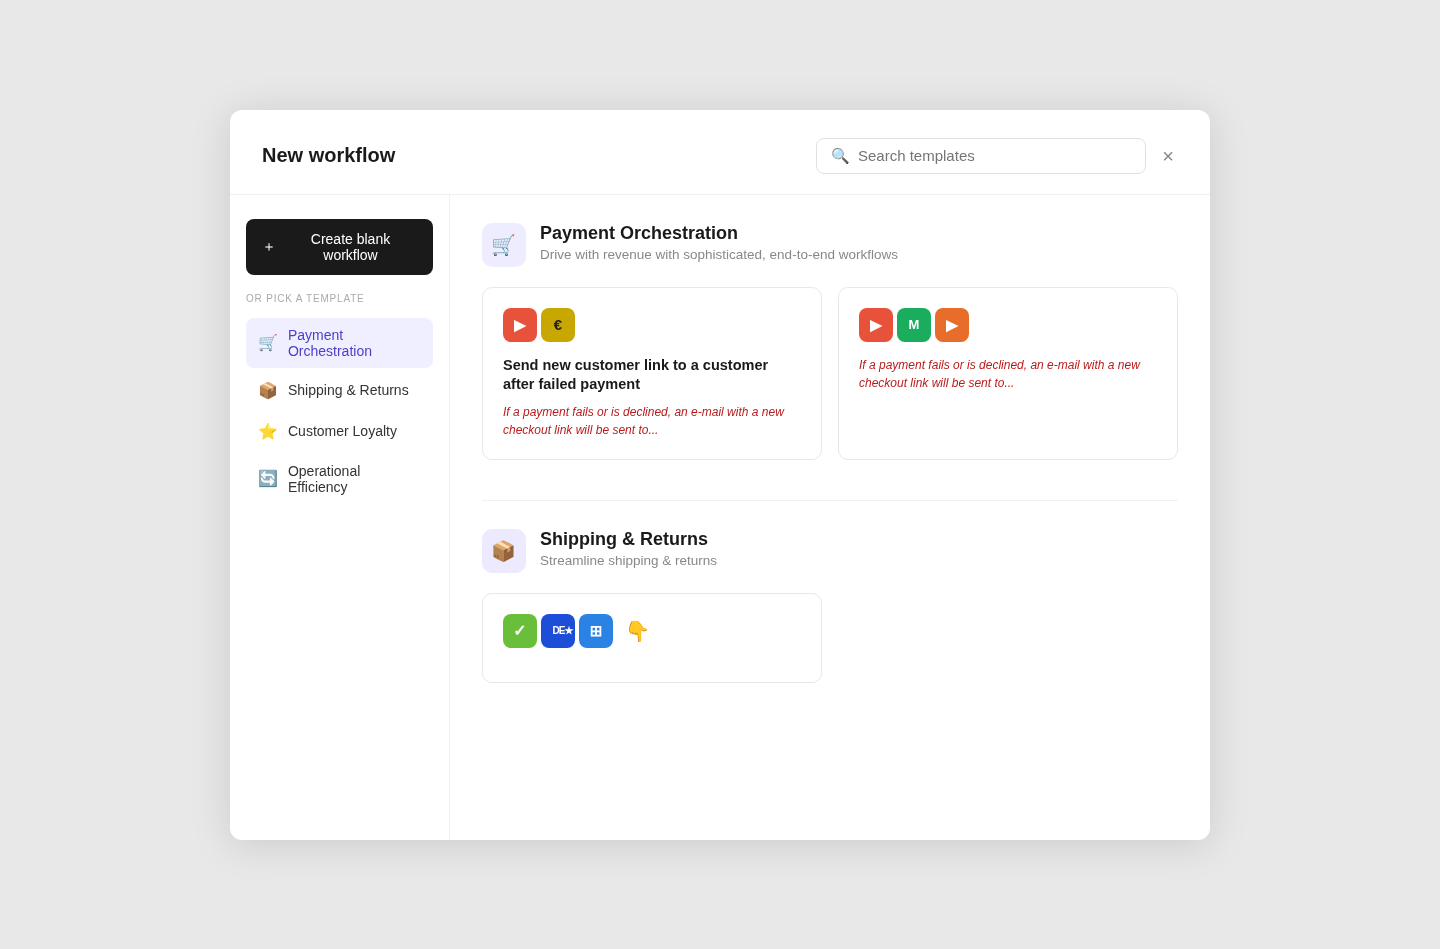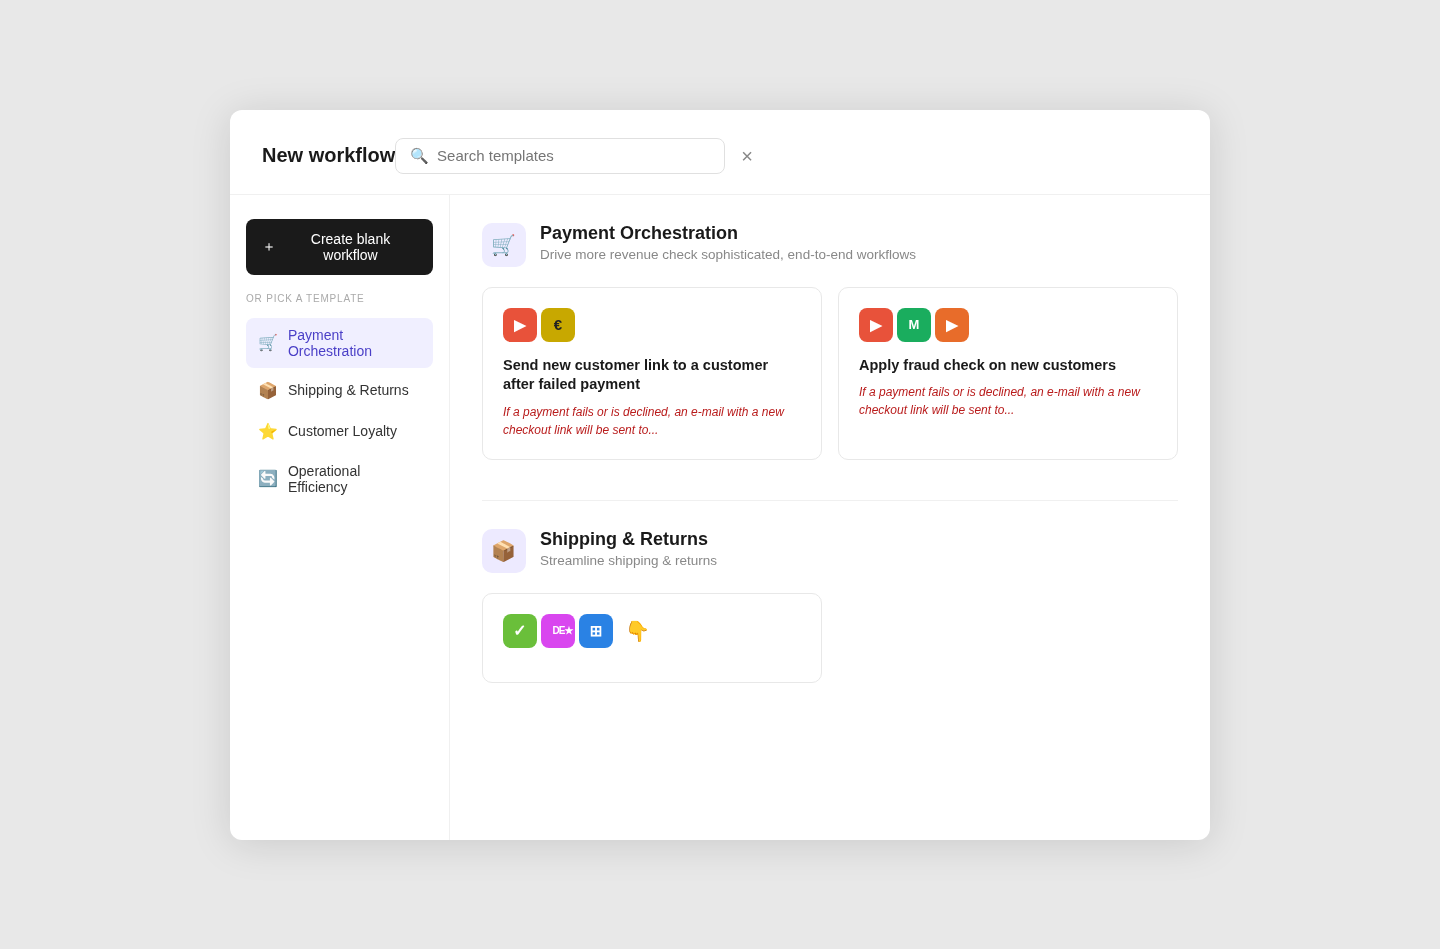--- a/index.html
+++ b/index.html
@@ -20,21 +20,21 @@
       width: 980px;
       min-height: 730px;
       box-shadow: 0 4px 40px rgba(0,0,0,0.13);
       display: flex;
       flex-direction: column;
       overflow: hidden;
     }
     .modal-header {
       display: flex;
       align-items: center;
-      justify-content: flex-start;
+      justify-content: space-between;
       padding: 28px 32px 20px 32px;
       border-bottom: 1px solid #f0f0f0;
     }
     .modal-title {
       font-size: 20px;
       font-weight: 600;
       color: #1a1a1a;
     }
     .header-right {
       display: flex;
@@ -279,41 +279,40 @@
 
     <div class="content">
 
       <div class="section">
         <div class="section-header">
           <div class="section-icon-wrap purple">
             <span>🛒</span>
           </div>
           <div>
             <div class="section-title">Payment Orchestration</div>
-            <div class="section-desc">Drive more revenue check sophisticated, end-to-end workflows</div>
+            <div class="section-desc">Drive with revenue with sophisticated, end-to-end workflows</div>
           </div>
         </div>
         <div class="cards-grid">
 
           <div class="template-card">
             <div class="card-icons">
               <div class="app-icon red">▶</div>
               <div class="app-icon" style="background:#c8a800;color:#222;">€</div>
             </div>
             <div class="card-title">Send new customer link to a customer after failed payment</div>
             <div class="card-desc">If a payment fails or is declined, an e-mail with a new checkout link will be sent to...</div>
           </div>
 
           <div class="template-card">
             <div class="card-icons">
               <div class="app-icon red">▶</div>
               <div class="app-icon green" style="font-size:13px;font-weight:700;">M</div>
               <div class="app-icon orange">▶</div>
             </div>
-            <div class="card-title">Apply fraud check on new customers</div>
             <div class="card-desc">If a payment fails or is declined, an e-mail with a new checkout link will be sent to...</div>
           </div>
 
         </div>
       </div>
 
       <div class="divider"></div>
 
       <div class="section">
         <div class="section-header">
@@ -323,21 +322,21 @@
           <div>
             <div class="section-title">Shipping &amp; Returns</div>
             <div class="section-desc">Streamline shipping &amp; returns</div>
           </div>
         </div>
         <div class="cards-grid">
 
           <div class="template-card">
             <div class="card-icons" style="align-items:center;">
               <div class="app-icon lime" style="background:#6abf3a;font-size:16px;">✓</div>
-              <div class="app-icon" style="background:#d946ef;font-size:10px;font-weight:700;letter-spacing:-1px;padding-left:9px;">DE★</div>
+              <div class="app-icon" style="background:#1d4ed8;font-size:10px;font-weight:700;letter-spacing:-1px;padding-left:9px;">DE★</div>
               <div class="app-icon blue" style="font-size:15px;">⊞</div>
               <span class="cursor-icon">👇</span>
             </div>
             <div class="card-desc"></div>
           </div>
 
         </div>
       </div>
 
     </div>

